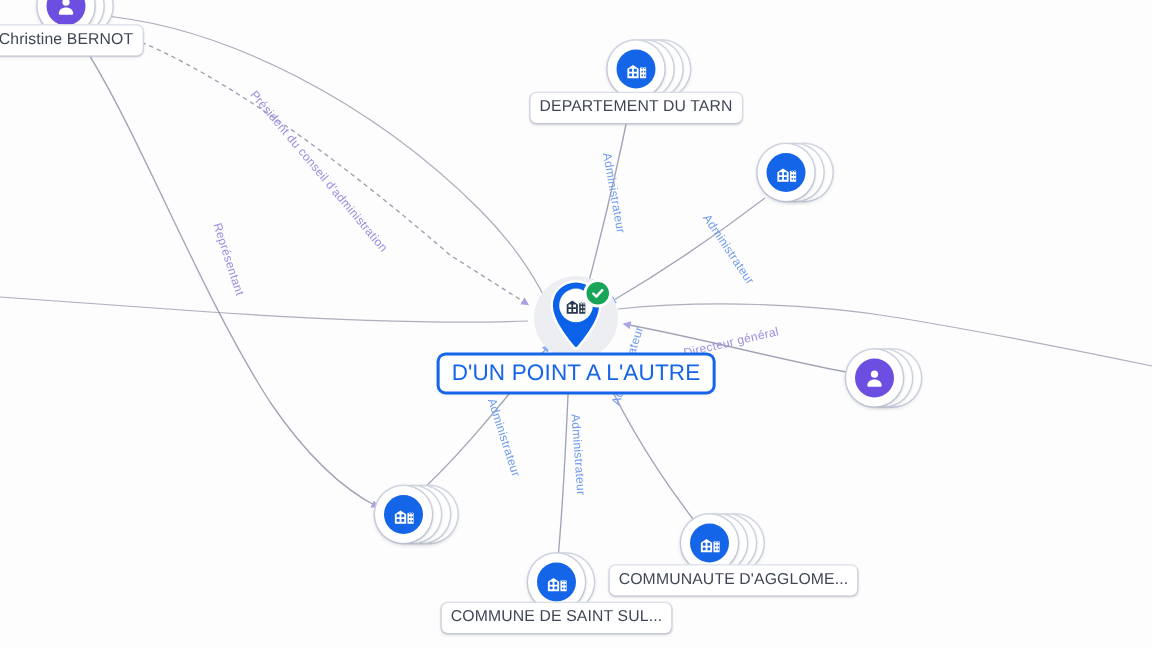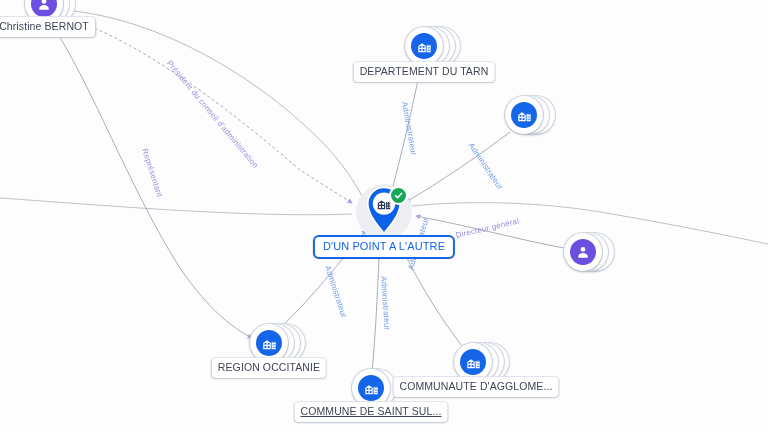--- a/index.html
+++ b/index.html
@@ -109,21 +109,21 @@
     font-size: 10.5px;
     letter-spacing: .1px;
     line-height: 1;
     padding: 4px 6px 5px 6px;
     border-radius: 4px;
     box-shadow: 0 1px 2px rgba(20,30,60,.18), 0 0 0 1px rgba(223,227,236,.9);
     z-index: 6;
   }
   .nlabel.primary {
     color: #1565e8;
-    font-size: 11px;
+    font-size: 15px;
     font-weight: 400;
     padding: 4px 8px 5px 8px;
     border-radius: 4px;
     box-shadow: 0 0 0 2px #1565e8, 0 1px 3px rgba(20,30,60,.22);
   }
 
   
   .elabel {
     position: absolute;
     white-space: nowrap;
@@ -279,47 +279,46 @@
       <div class="disc">
         <div class="badge-circle org">
           <svg width="15" height="15" viewBox="0 0 24 24" fill="#ffffff">
             <path d="M2 21V11l6-4.2L14 11v10H2zm2-2h3v-3H4v3zm5 0h3v-3H9v3zm-5-5h3v-3H4v3zm5 0h3v-3H9v3z"></path>
             <path d="M15.4 21V9.6h6.6V21h-6.6zm1.7-2h1.5v-2h-1.5v2zm2.8 0h1.4v-2h-1.4v2zm-2.8-4h1.5v-2h-1.5v2zm2.8 0h1.4v-2h-1.4v2zm-2.8-4h1.5V9h-1.5v2zm2.8 0h1.4V9h-1.4v2z"></path>
           </svg>
         </div>
       </div>
     </div>
   </div>
-  <div class="nlabel" style="left:269px; top:358px;">REGION OCCITANIE</div>
 
   <div class="node" style="left:473px; top:362px;">
     <div class="disc-wrap">
       <div class="stack-s s1"></div>
       <div class="stack-s s2"></div>
       <div class="stack-s s3"></div>
       <div class="disc">
         <div class="badge-circle org">
           <svg width="15" height="15" viewBox="0 0 24 24" fill="#ffffff">
             <path d="M2 21V11l6-4.2L14 11v10H2zm2-2h3v-3H4v3zm5 0h3v-3H9v3zm-5-5h3v-3H4v3zm5 0h3v-3H9v3z"></path>
             <path d="M15.4 21V9.6h6.6V21h-6.6zm1.7-2h1.5v-2h-1.5v2zm2.8 0h1.4v-2h-1.4v2zm-2.8-4h1.5v-2h-1.5v2zm2.8 0h1.4v-2h-1.4v2zm-2.8-4h1.5V9h-1.5v2zm2.8 0h1.4V9h-1.4v2z"></path>
           </svg>
         </div>
       </div>
     </div>
   </div>
-  <div class="nlabel" style="left:476px; top:377px;text-align:right;">COMMUNAUTE D'AGGLOME...</div>
+  <div class="nlabel" style="left:489px; top:377px;text-align:right;">COMMUNAUTE D'AGGLOME...</div>
 
   <div class="node" style="left:371px; top:388px;">
     <div class="disc-wrap">
       <div class="stack-s s1"></div>
       <div class="disc">
         <div class="badge-circle org">
           <svg width="15" height="15" viewBox="0 0 24 24" fill="#ffffff">
             <path d="M2 21V11l6-4.2L14 11v10H2zm2-2h3v-3H4v3zm5 0h3v-3H9v3zm-5-5h3v-3H4v3zm5 0h3v-3H9v3z"></path>
             <path d="M15.4 21V9.6h6.6V21h-6.6zm1.7-2h1.5v-2h-1.5v2zm2.8 0h1.4v-2h-1.4v2zm-2.8-4h1.5v-2h-1.5v2zm2.8 0h1.4v-2h-1.4v2zm-2.8-4h1.5V9h-1.5v2zm2.8 0h1.4V9h-1.4v2z"></path>
           </svg>
         </div>
       </div>
     </div>
   </div>
-  <div class="nlabel" style="left:371px; top:402px;text-decoration:underline;">COMMUNE DE SAINT SUL...</div>
+  <div class="nlabel" style="left:371px; top:402px;">COMMUNE DE SAINT SUL...</div>
 
 </div>
 
 </body></html>

